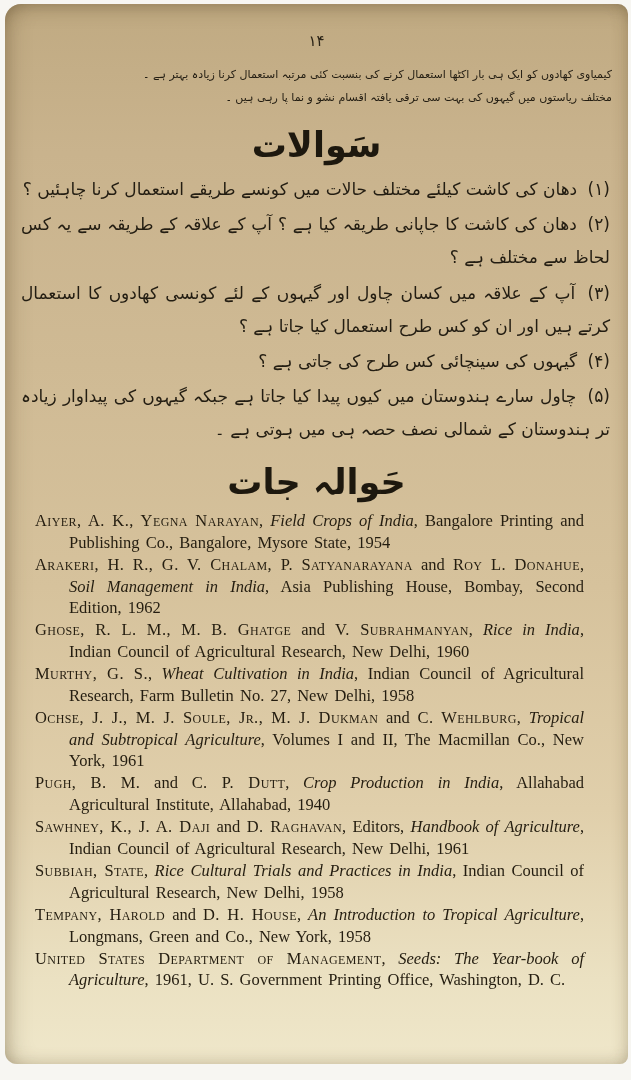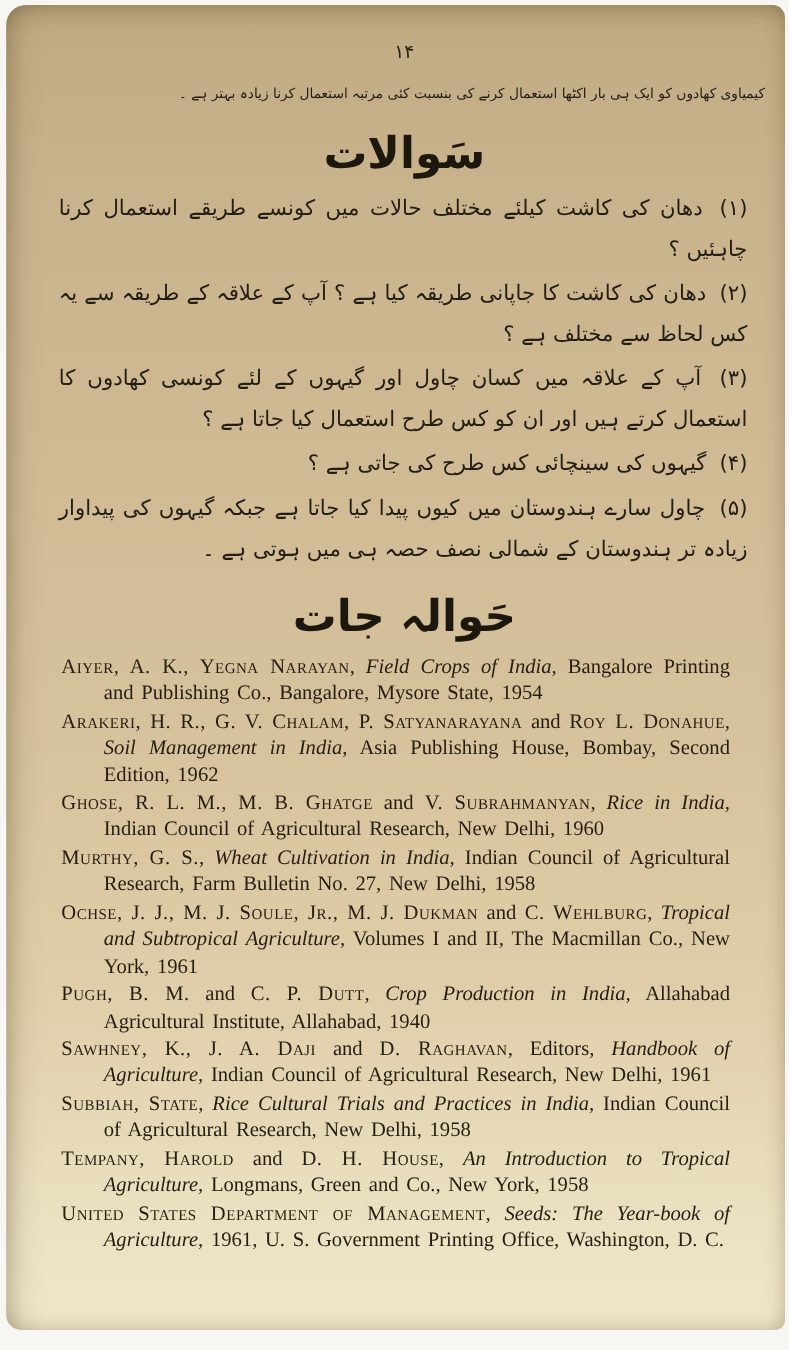--- a/index.html
+++ b/index.html
@@ -14,21 +14,20 @@
     border-radius:16px 10px 8px 12px;
     background:linear-gradient(180deg,
       #c0aa82 0%, #c9b38d 14%, #cfba94 34%,
       #d6c29c 55%, #e0cfab 76%, #ebe1c2 92%, #efe7ca 100%);
     box-shadow:
       inset 14px 0 26px -14px rgba(82,62,32,.40),
       inset -8px 0 20px -12px rgba(82,62,32,.30),
       inset 0 12px 22px -12px rgba(82,62,32,.38),
       inset 0 -10px 20px -12px rgba(120,100,60,.20);
     overflow:hidden;
-    padding-left:14px;
   }
   .urdu{
     direction:rtl;
     font-family:"DejaVu Sans", sans-serif;
     color:#231d12;
   }
   .page-number{
     text-align:center;
     font-size:15px;
     padding-top:28px;
@@ -47,21 +46,21 @@
     font-weight:bold;
     margin:16px 18px 8px;
     color:#1d180e;
   }
   .questions{
     margin:2px 14px 0 12px;
     font-size:17px;
     line-height:1.95;
   }
   .question{
-    margin:2px 16px;
+    margin:2px 4px;
     text-align:justify;
   }
   .qnum{margin-left:5px;}
   .refs{
     margin:6px 44px 0 30px;
     font-size:16.5px;
     line-height:1.30;
     color:#241d10;
   }
   .ref{
@@ -76,20 +75,21 @@
 </style>
 </head>
 <body>
 
 <div class="page">
 
   <div class="page-number urdu">۱۴</div>
 
   <div class="intro urdu">
     <p>کیمیاوی کھادوں کو ایک ہی بار اکٹھا استعمال کرنے کی بنسبت کئی مرتبہ استعمال کرنا زیادہ بہتر ہے ۔</p>
+    <p>مختلف ریاستوں میں گیہوں کی بہت سی ترقی یافتہ اقسام نشو و نما پا رہی ہیں ۔</p>
   </div>
 
   <h2 class="section-heading urdu">سَوالات</h2>
 
   <div class="questions urdu">
       <p class="question"><span class="qnum">(۱)</span><span> دھان کی کاشت کیلئے مختلف حالات میں کونسے طریقے استعمال کرنا چاہئیں ؟</span></p>
       <p class="question"><span class="qnum">(۲)</span><span> دھان کی کاشت کا جاپانی طریقہ کیا ہے ؟ آپ کے علاقہ کے طریقہ سے یہ کس لحاظ سے مختلف ہے ؟</span></p>
       <p class="question"><span class="qnum">(۳)</span><span> آپ کے علاقہ میں کسان چاول اور گیہوں کے لئے کونسی کھادوں کا استعمال کرتے ہیں اور ان کو کس طرح استعمال کیا جاتا ہے ؟</span></p>
       <p class="question"><span class="qnum">(۴)</span><span> گیہوں کی سینچائی کس طرح کی جاتی ہے ؟</span></p>
       <p class="question"><span class="qnum">(۵)</span><span> چاول سارے ہندوستان میں کیوں پیدا کیا جاتا ہے جبکہ گیہوں کی پیداوار زیادہ تر ہندوستان کے شمالی نصف حصہ ہی میں ہوتی ہے ۔</span></p>

